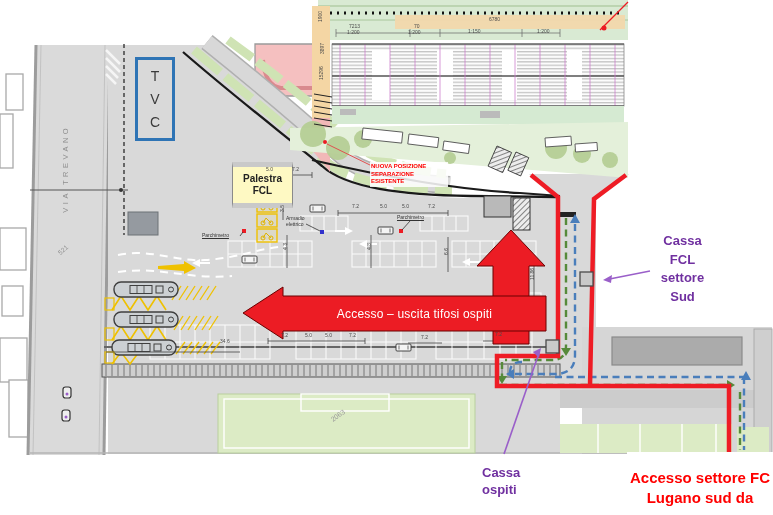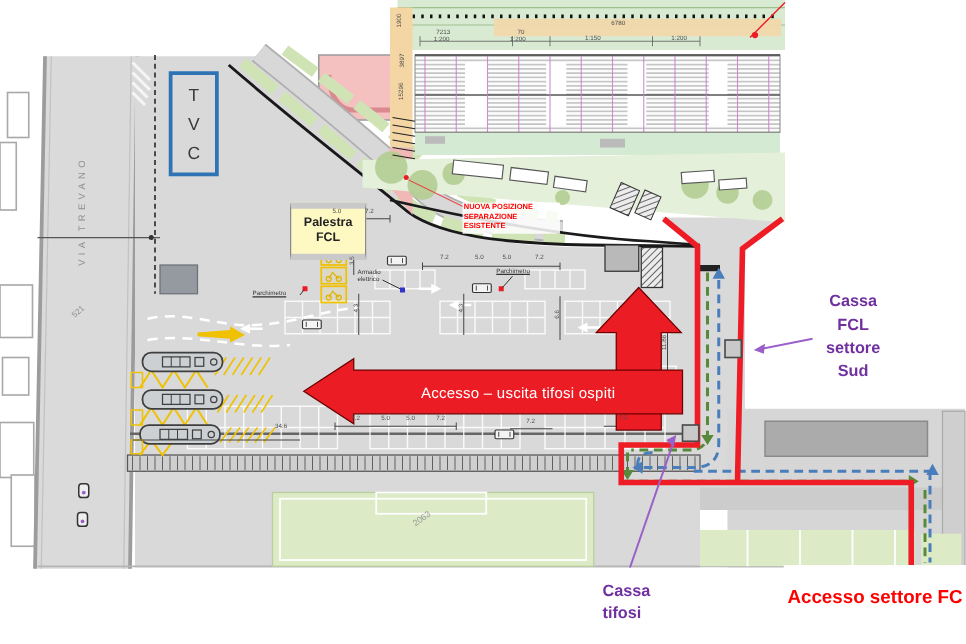--- a/index.html
+++ b/index.html
@@ -566,24 +566,25 @@
 </div>
 <div class="lbl mainArrowLbl">Accesso – uscita tifosi ospiti</div>
 <div class="lbl cassaFcl">
   <div>Cassa</div>
   <div>FCL</div>
   <div>settore</div>
   <div>Sud</div>
 </div>
 <div class="lbl cassaOspiti">
   <div>Cassa</div>
-  <div>tifosi</div>
+  <div>ospiti</div>
 </div>
 <div class="lbl gerra">
   <div>Accesso settore FC</div>
+  <div>Lugano sud da</div>
 </div>
 <div class="lbl tinyNote armadio">
   <div>Armadio</div>
   <div>elettrico</div>
 </div>
 <div class="lbl tinyNote parchi1">Parchimetro</div>
 <div class="lbl tinyNote parchi2">Parchimetro</div>
 <div id="dim-layer">
       <span class="dim" style="left: 266px; top: 167px;">5.0</span>
       <span class="dim" style="left: 292px; top: 167px;">7.2</span>

